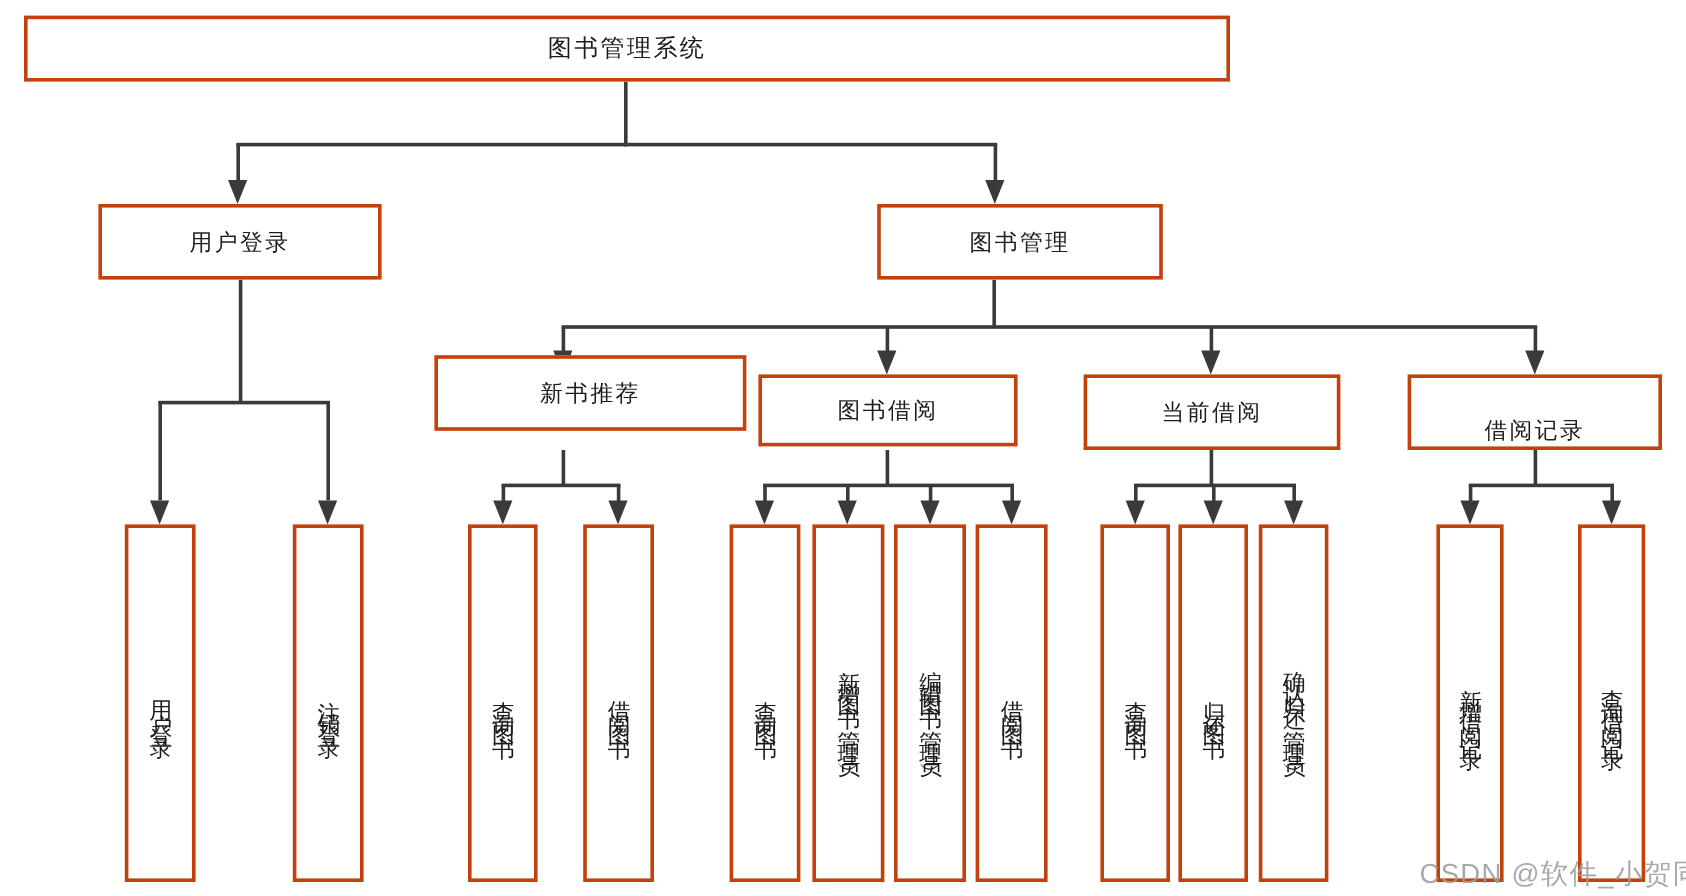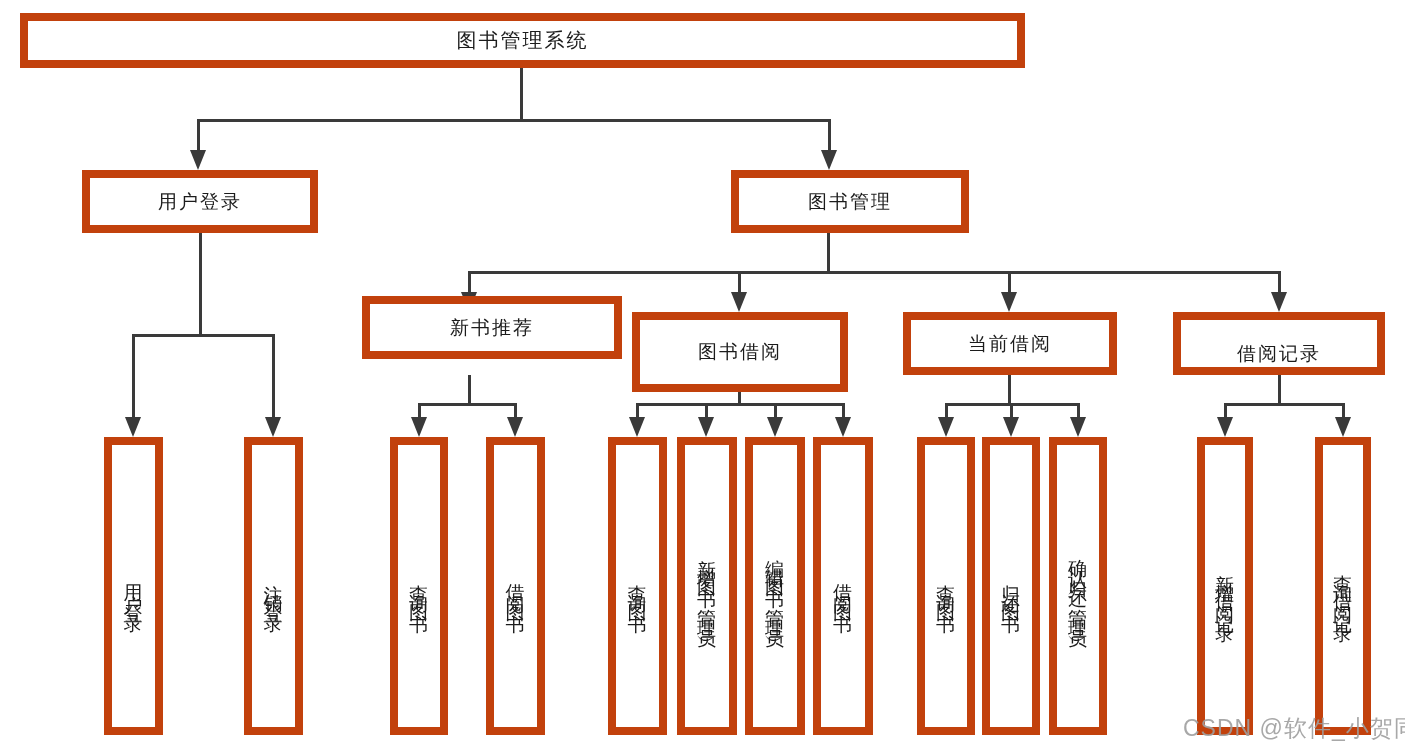--- a/index.html
+++ b/index.html
@@ -7,21 +7,21 @@
     position:relative;
     width:1405px;
     height:747px;
     background:#ffffff;
     font-family:"Liberation Sans","DejaVu Sans",sans-serif;
     overflow:hidden;
   }
   .box{
     position:absolute;
     box-sizing:border-box;
-    border:8px solid #c2410c;
+    border:3px solid #c2410c;
     background:#ffffff;
     display:flex;
     align-items:center;
     justify-content:center;
     color:#1c1c1c;
     font-size:19px;
     letter-spacing:2px;
     z-index:2;
   }
   .vbox{
@@ -43,21 +43,21 @@
     border-left:8px solid transparent;
     border-right:8px solid transparent;
     border-top:20px solid #3a3a3a;
     z-index:1;
   }
   
   .n-root{left:20px;top:13px;width:1005px;height:55px;font-size:20px;}
   .n-l2a{left:82px;top:170px;width:236px;height:63px;}
   .n-l2b{left:710px;top:170px;width:238px;height:63px;margin-left:21px;}
   .n-l3a{left:362px;top:296px;width:260px;height:63px;}
-  .n-l3b{left:632px;top:312px;width:216px;height:80px;}
+  .n-l3b{left:632px;top:312px;width:216px;height:60px;}
   .n-l3c{left:903px;top:312px;width:214px;height:63px;}
   .n-l3d{left:1173px;top:312px;width:212px;height:63px;align-items:flex-end;}
   .leaf{top:437px;height:298px;}
   .n-f1{left:104px;width:59px;}
   .n-f2{left:244px;width:59px;}
   .n-f3{left:390px;width:58px;}
   .n-f4{left:486px;width:59px;}
   .n-f5{left:608px;width:59px;}
   .n-f6{left:677px;width:60px;}
   .n-f7{left:745px;width:60px;}

